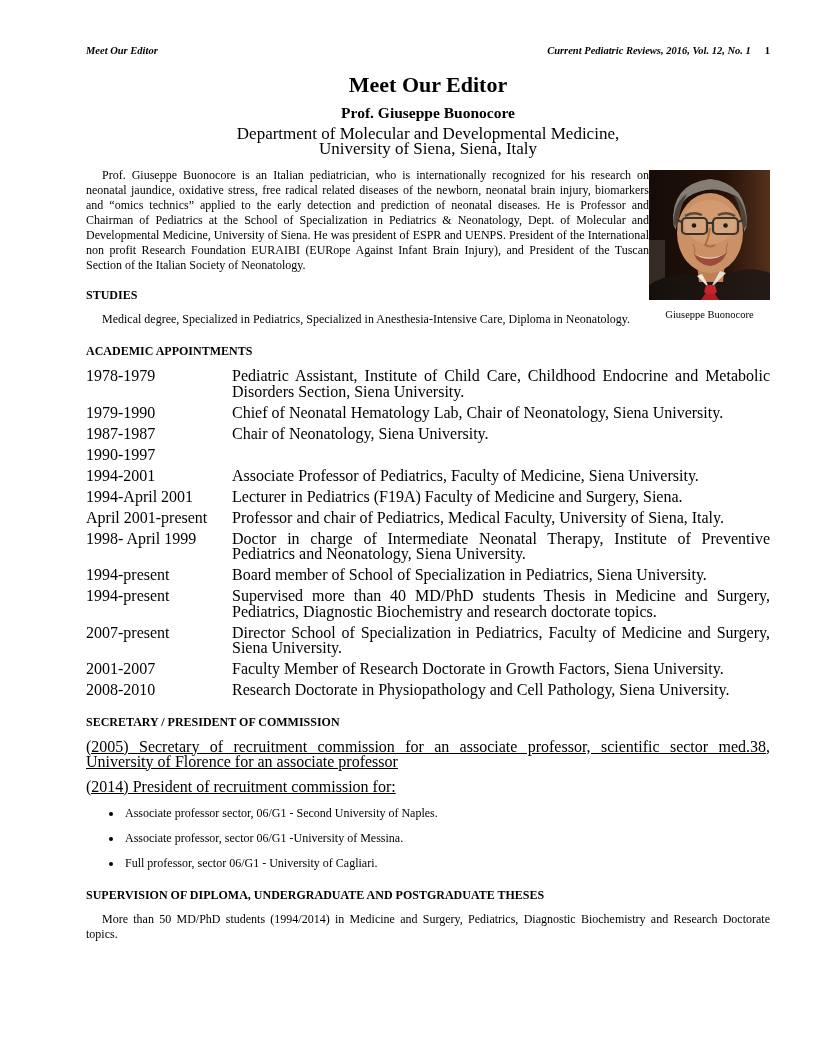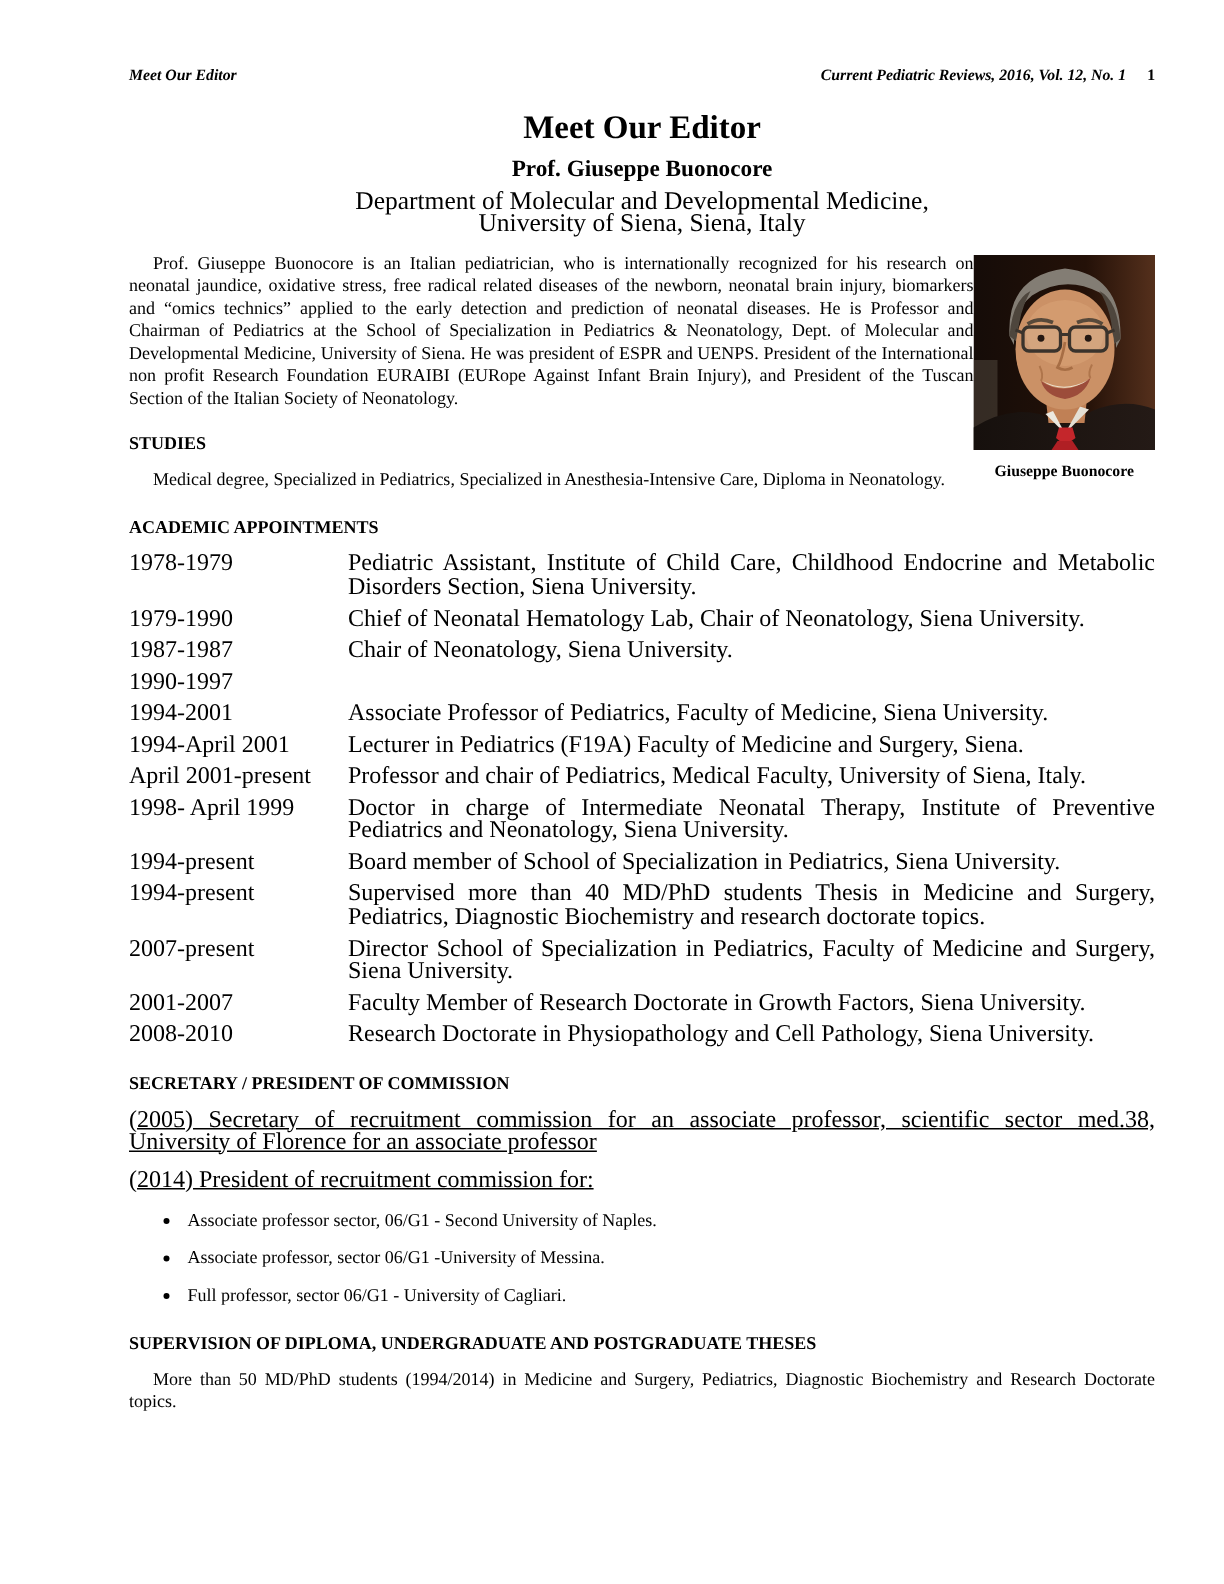--- a/index.html
+++ b/index.html
@@ -42,21 +42,21 @@
   }
 
   
   .bio-block { margin-top:12px; font-size:12px; line-height:15px; }
   .photo-fig {
     float:right; width:121px;
     margin:2px 0 2px 14px;
   }
   .photo-fig svg { display:block; width:121px; height:130px; }
   .photo-caption {
-    text-align:center; font-weight:bold; font-size:10.5px;
+    text-align:center; font-weight:normal; font-size:10.5px;
     margin-top:7px;
   }
   .bio-par {
     text-align:justify; text-indent:16px; margin:0;
   }
 
   .section-heading {
     font-size:12px; font-weight:bold;
     margin:17px 0 9px 0;
   }

